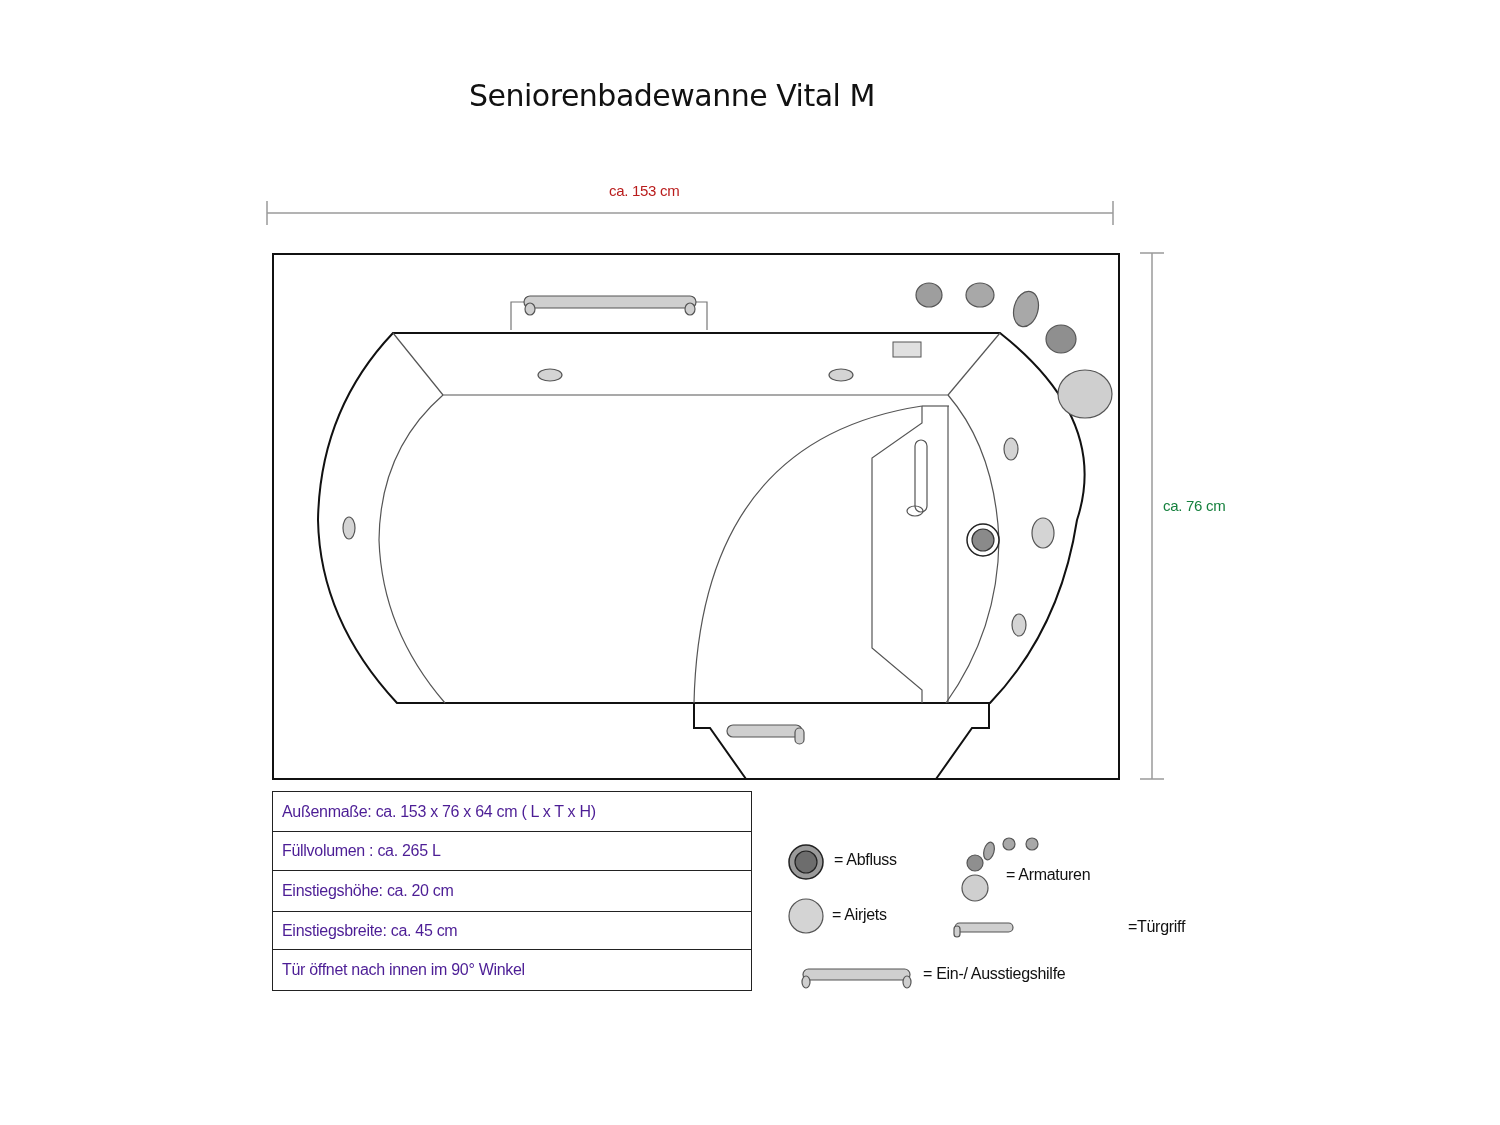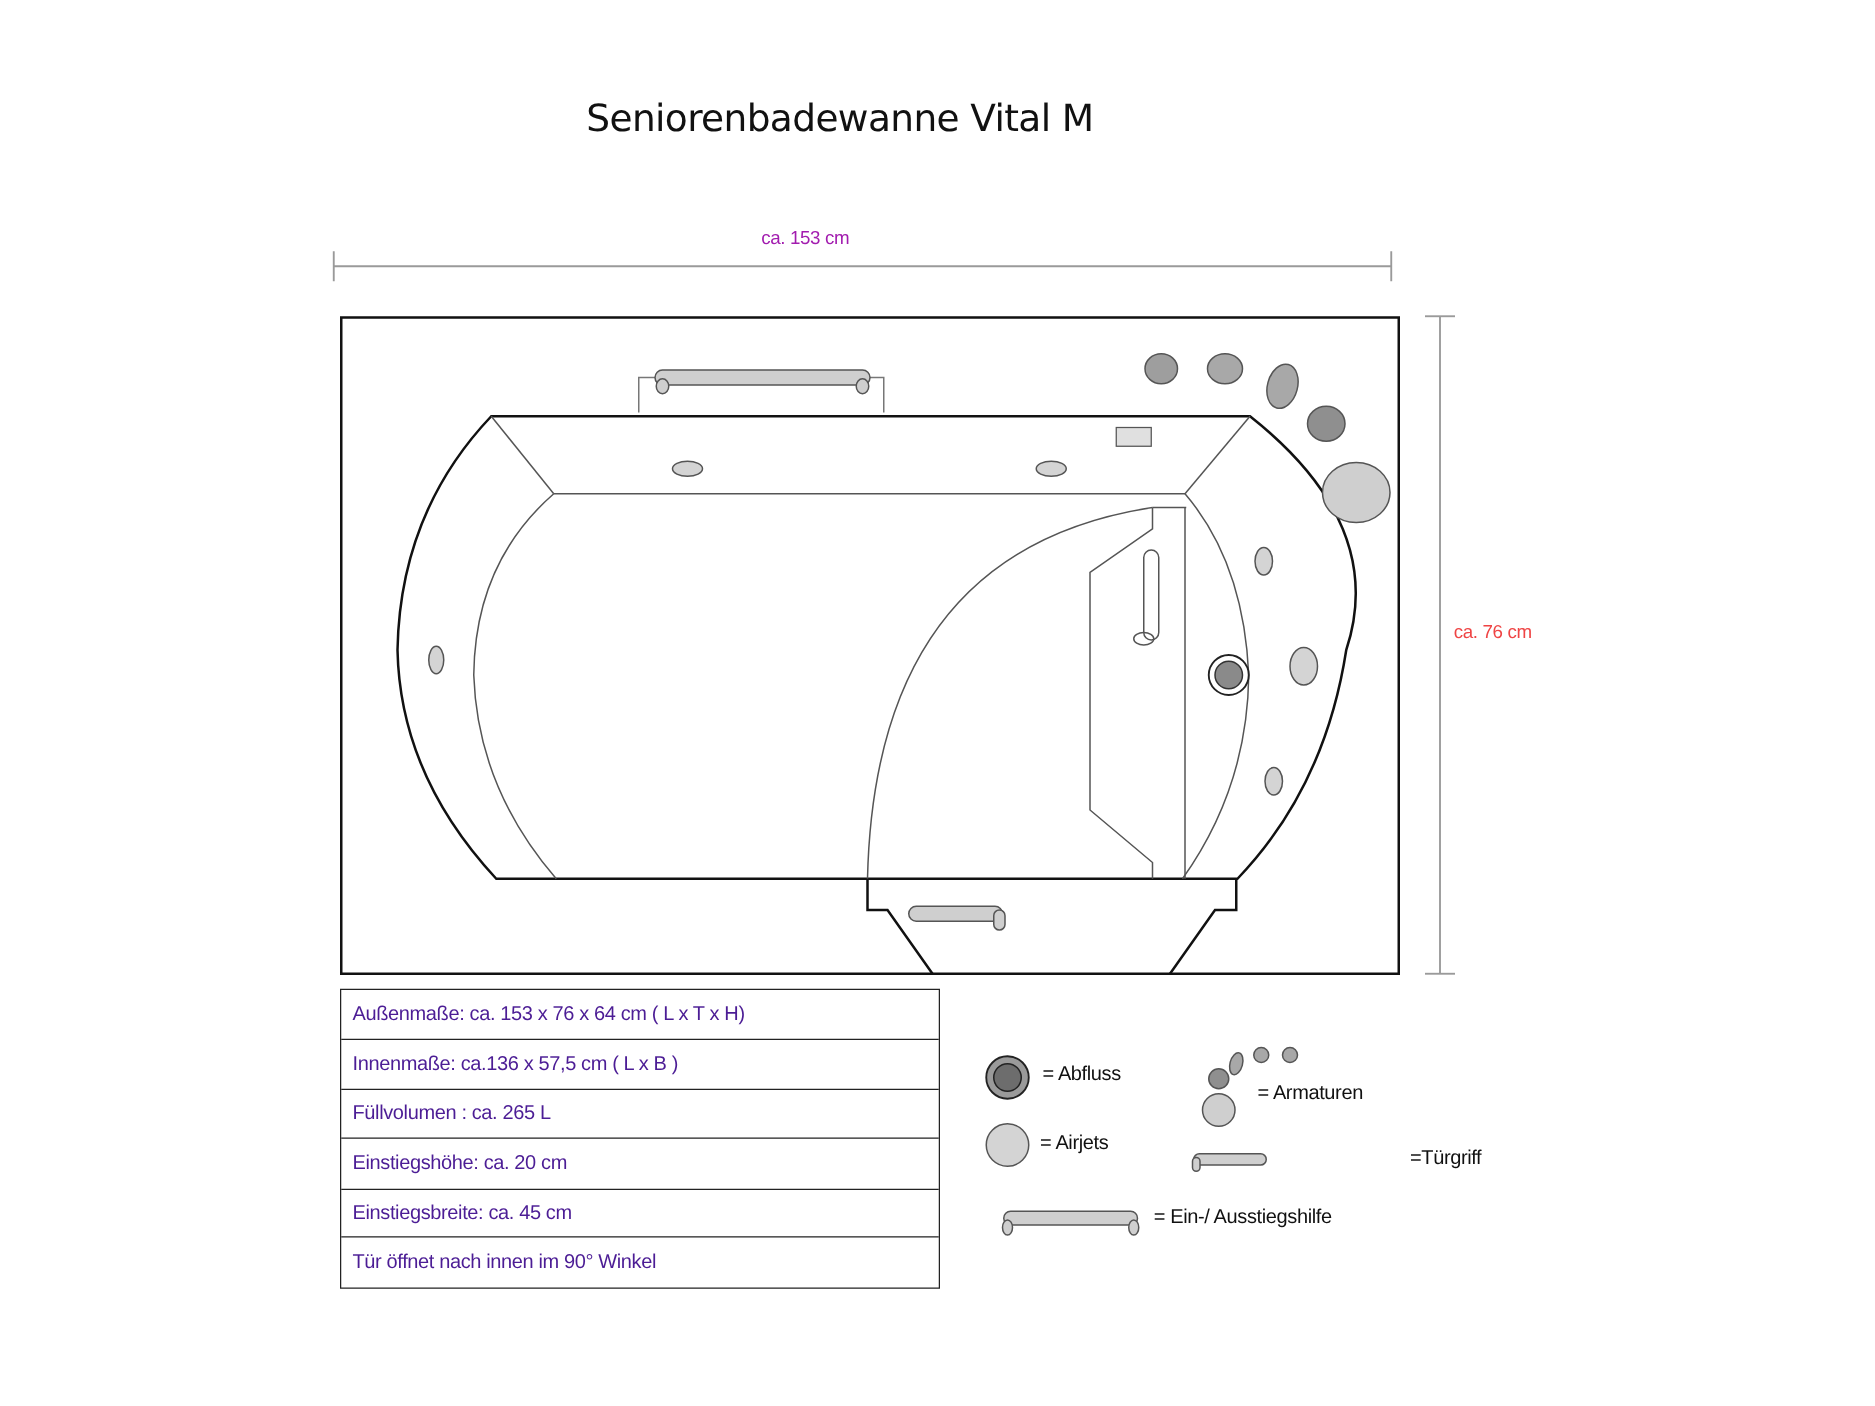--- a/index.html
+++ b/index.html
@@ -1,21 +1,21 @@
 <!DOCTYPE html>
 <html><head>
 <meta charset="utf-8">
 <style>
   html, body { margin: 0; padding: 0; background: #ffffff; }
   body { width: 1500px; height: 1125px; position: relative; overflow: hidden;
          font-family: "Liberation Sans", "DejaVu Sans", sans-serif; color: #111; }
   .title { position: absolute; left: 469px; top: 78px; font-size: 30px;
            font-family: "DejaVu Sans", sans-serif; font-weight: normal; letter-spacing: -0.5px; color:#111; }
-  .dim-top-label { position: absolute; left: 609px; top: 182px; font-size: 15px; color:#a21caf; letter-spacing:-0.3px; }
-  .dim-side-label { position: absolute; left: 1163px; top: 497px; font-size: 15px; color:#ef4444; letter-spacing:-0.3px; }
+  .dim-top-label { position: absolute; left: 609px; top: 182px; font-size: 15px; color:#b91c1c; letter-spacing:-0.3px; }
+  .dim-side-label { position: absolute; left: 1163px; top: 497px; font-size: 15px; color:#15803d; letter-spacing:-0.3px; }
   svg.drawing { position: absolute; left: 0; top: 0; }
   .spec-table { position: absolute; left: 272px; top: 791px; width: 478px;
                 border: 1.5px solid #222; border-collapse: collapse; }
   .spec-row { height: 38px; border-bottom: 1.5px solid #222; box-sizing: border-box;
               padding-left: 9px; display: flex; align-items: center; font-size: 16px; color:#4c1d95; letter-spacing:-0.3px; }
   .spec-row:last-child { border-bottom: none; }
   .legend-label { position: absolute; font-size: 16px; color: #111; letter-spacing:-0.3px; }
 </style>
 </head>
 <body>
@@ -118,21 +118,20 @@
   </g>
   <g fill="#cfcfcf" stroke="#555" stroke-width="1.2">
     <rect x="803" y="969" width="107" height="11" rx="5.5"></rect>
     <ellipse cx="806" cy="982" rx="4" ry="6"></ellipse>
     <ellipse cx="907" cy="982" rx="4" ry="6"></ellipse>
   </g>
 </svg>
 
 <div class="spec-table">
   <div class="spec-row" style="height:40px">Außenmaße:  ca. 153 x 76 x 64 cm ( L x T x H)</div>
-  <div class="spec-row" style="height:40px">Innenmaße:  ca.136 x 57,5 cm ( L x B )</div>
   <div class="spec-row" style="height:39px">Füllvolumen : ca. 265 L</div>
   <div class="spec-row" style="height:41px">Einstiegshöhe: ca. 20 cm</div>
   <div class="spec-row" style="height:38px">Einstiegsbreite: ca. 45 cm</div>
   <div class="spec-row" style="height:40px">Tür öffnet nach innen im 90° Winkel</div>
 </div>
 
 <div class="legend-label" style="left:834px; top:851px;">= Abfluss</div>
 <div class="legend-label" style="left:832px; top:906px;">= Airjets</div>
 <div class="legend-label" style="left:1006px; top:866px;">= Armaturen</div>
 <div class="legend-label" style="left:1080px; top:918px;margin-left:48px;">=Türgriff</div>

